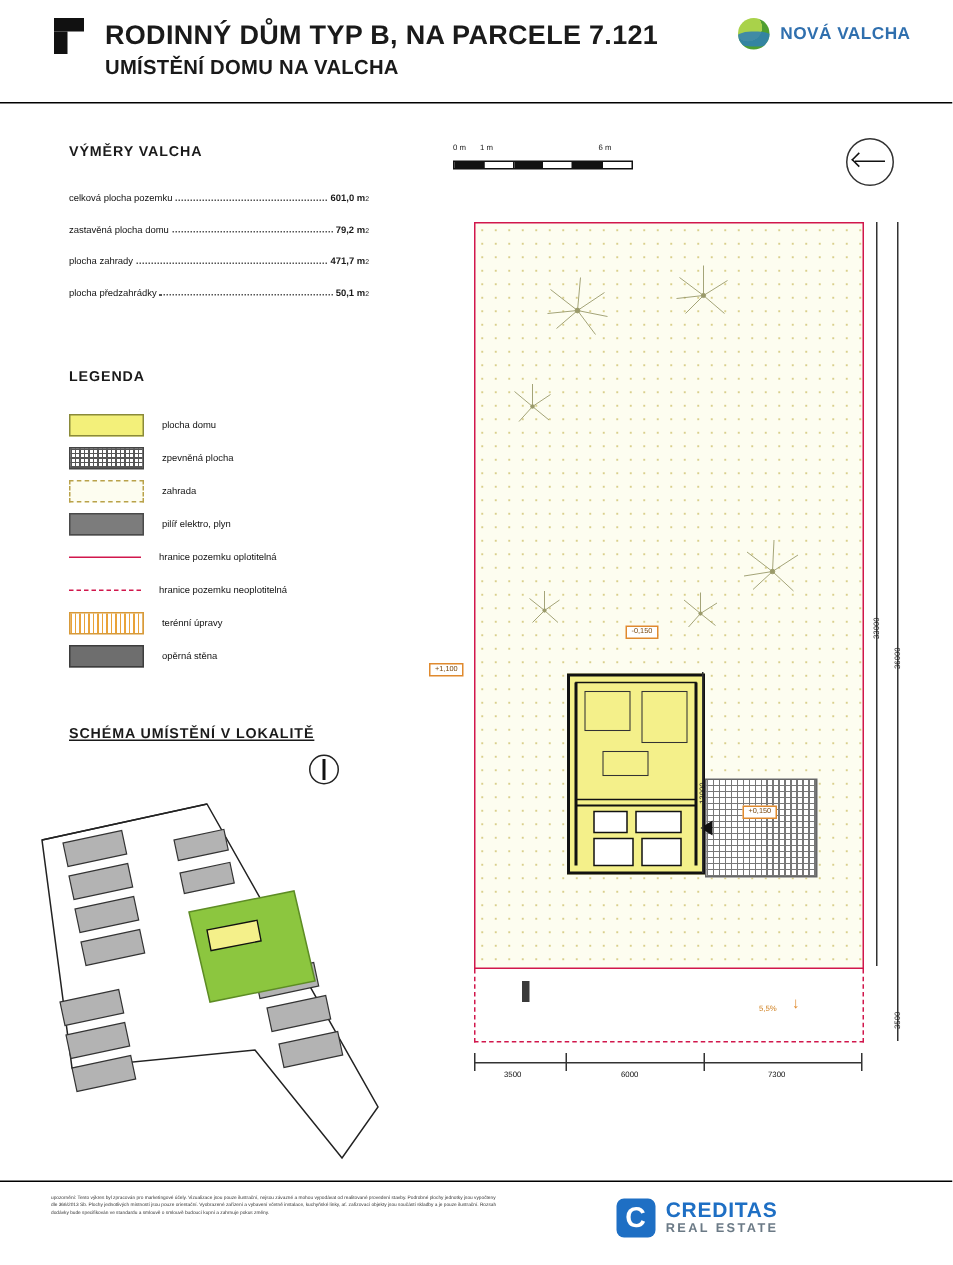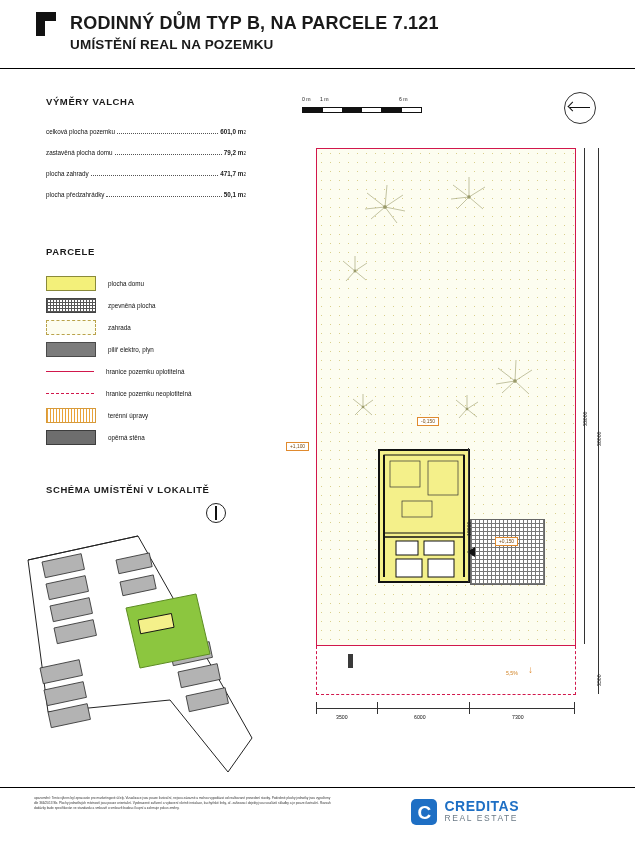--- a/index.html
+++ b/index.html
@@ -48,21 +48,21 @@
      repeating-linear-gradient(90deg,#555 0 1px,transparent 1px 3px),#fff;
      border:1px solid #444;}
   .sw-garden{background:#fdfdf0;border:1px dashed #b9a24a;}
   .sw-pilir{background:#7c7c7c;border:1px solid #4a4a4a;}
   .sw-line-solid{height:0;border-top:1.6px solid #d1174c;background:none;}
   .sw-line-dash{height:0;border-top:1.6px dashed #d1174c;background:none;}
   .sw-teren{background:repeating-linear-gradient(90deg,#e9a33a 0 1px,#fff 1px 3px);border:1px solid #d79a3a;}
   .sw-stena{background:#6e6e6e;border:1px solid #3d3d3d;}
   .leg-label{font-size:6.3px;color:#111;}
 
-  .schema-title{position:absolute;left:46px;top:484px;font-size:9.5px;font-weight:bold;letter-spacing:.6px;}
+  .schema-title{position:absolute;left:46px;top:484px;font-size:9.5px;font-weight:bold;letter-spacing:.6px;text-decoration:underline;}
 
   
   .schema{position:absolute;left:20px;top:500px;width:260px;height:290px;}
   .north{position:absolute;left:186px;top:3px;width:18px;height:18px;border:1px solid #222;border-radius:50%;}
   .north:before{content:"";position:absolute;left:8px;top:2px;width:1.5px;height:14px;background:#111;}
 
   
   .plan{position:absolute;left:288px;top:86px;width:330px;height:720px;}
   .scalebar{position:absolute;left:14px;top:10px;width:120px;}
   .sb-labels{position:relative;height:9px;font-size:5.2px;}
@@ -97,34 +97,38 @@
   .slope-arrow{position:absolute;left:240px;top:578px;font-size:10px;color:#e08a2e;}
 
   
   .footer{position:absolute;left:0;bottom:0;width:549px;height:56px;}
   .footer-rule{position:absolute;left:0;top:0;width:635px;height:1px;background:#000;}
   .disclaimer{position:absolute;left:34px;top:9px;width:300px;font-size:3.2px;line-height:1.5;color:#333;}
   .creditas{position:absolute;right:30px;top:12px;display:flex;align-items:center;gap:7px;}
   .cr-mark{width:26px;height:26px;border-radius:5px;background:#1e6fc4;position:relative;}
   .cr-mark:before{content:"C";position:absolute;left:6px;top:3px;font-size:19px;font-weight:bold;color:#fff;font-family:"Liberation Sans",sans-serif;}
   .cr-t1{font-size:14px;font-weight:bold;color:#1e6fc4;letter-spacing:.5px;line-height:1;}
-  .cr-t2{font-size:8.5px;font-weight:normal;color:#6b7a86;letter-spacing:1.6px;line-height:1.4;}
+  .cr-t2{font-size:8.5px;font-weight:bold;color:#6b7a86;letter-spacing:1.6px;line-height:1.4;}
 </style>
 </head>
 <body>
 
 <div class="page">
 
   <div class="header">
     <div class="logo-mark">
       <div class="b1"></div>
         <div class="b2"></div>
     </div>
     <div class="title1">RODINNÝ DŮM TYP B, NA PARCELE 7.121</div>
-    <div class="title2">UMÍSTĚNÍ REAL NA POZEMKU</div>
+    <div class="title2">UMÍSTĚNÍ DOMU NA VALCHA</div>
+    <div class="nv-logo">
+      <div class="nv-globe"></div>
+      <div class="nv-text">NOVÁ VALCHA</div>
+    </div>
     <div class="hdr-rule"></div>
   </div>
 
   <div class="vymery-title">VÝMĚRY VALCHA</div>
   <div class="areas">
     <div class="area-row">
       <span class="area-label">celková plocha pozemku</span>
       <span class="area-dots"></span>
       <span class="area-val">601,0 m</span>
         <span class="sup">2</span>
@@ -142,21 +146,21 @@
         <span class="sup">2</span>
     </div>
     <div class="area-row">
       <span class="area-label">plocha předzahrádky</span>
       <span class="area-dots"></span>
       <span class="area-val">50,1 m</span>
         <span class="sup">2</span>
     </div>
   </div>
 
-  <div class="legend-title">PARCELE</div>
+  <div class="legend-title">LEGENDA</div>
   <div class="legend">
     <div class="leg-row">
       <span class="swatch sw-house"></span>
       <span class="leg-label">plocha domu</span>
     </div>
     <div class="leg-row">
       <span class="swatch sw-paved"></span>
       <span class="leg-label">zpevněná plocha</span>
     </div>
     <div class="leg-row">

